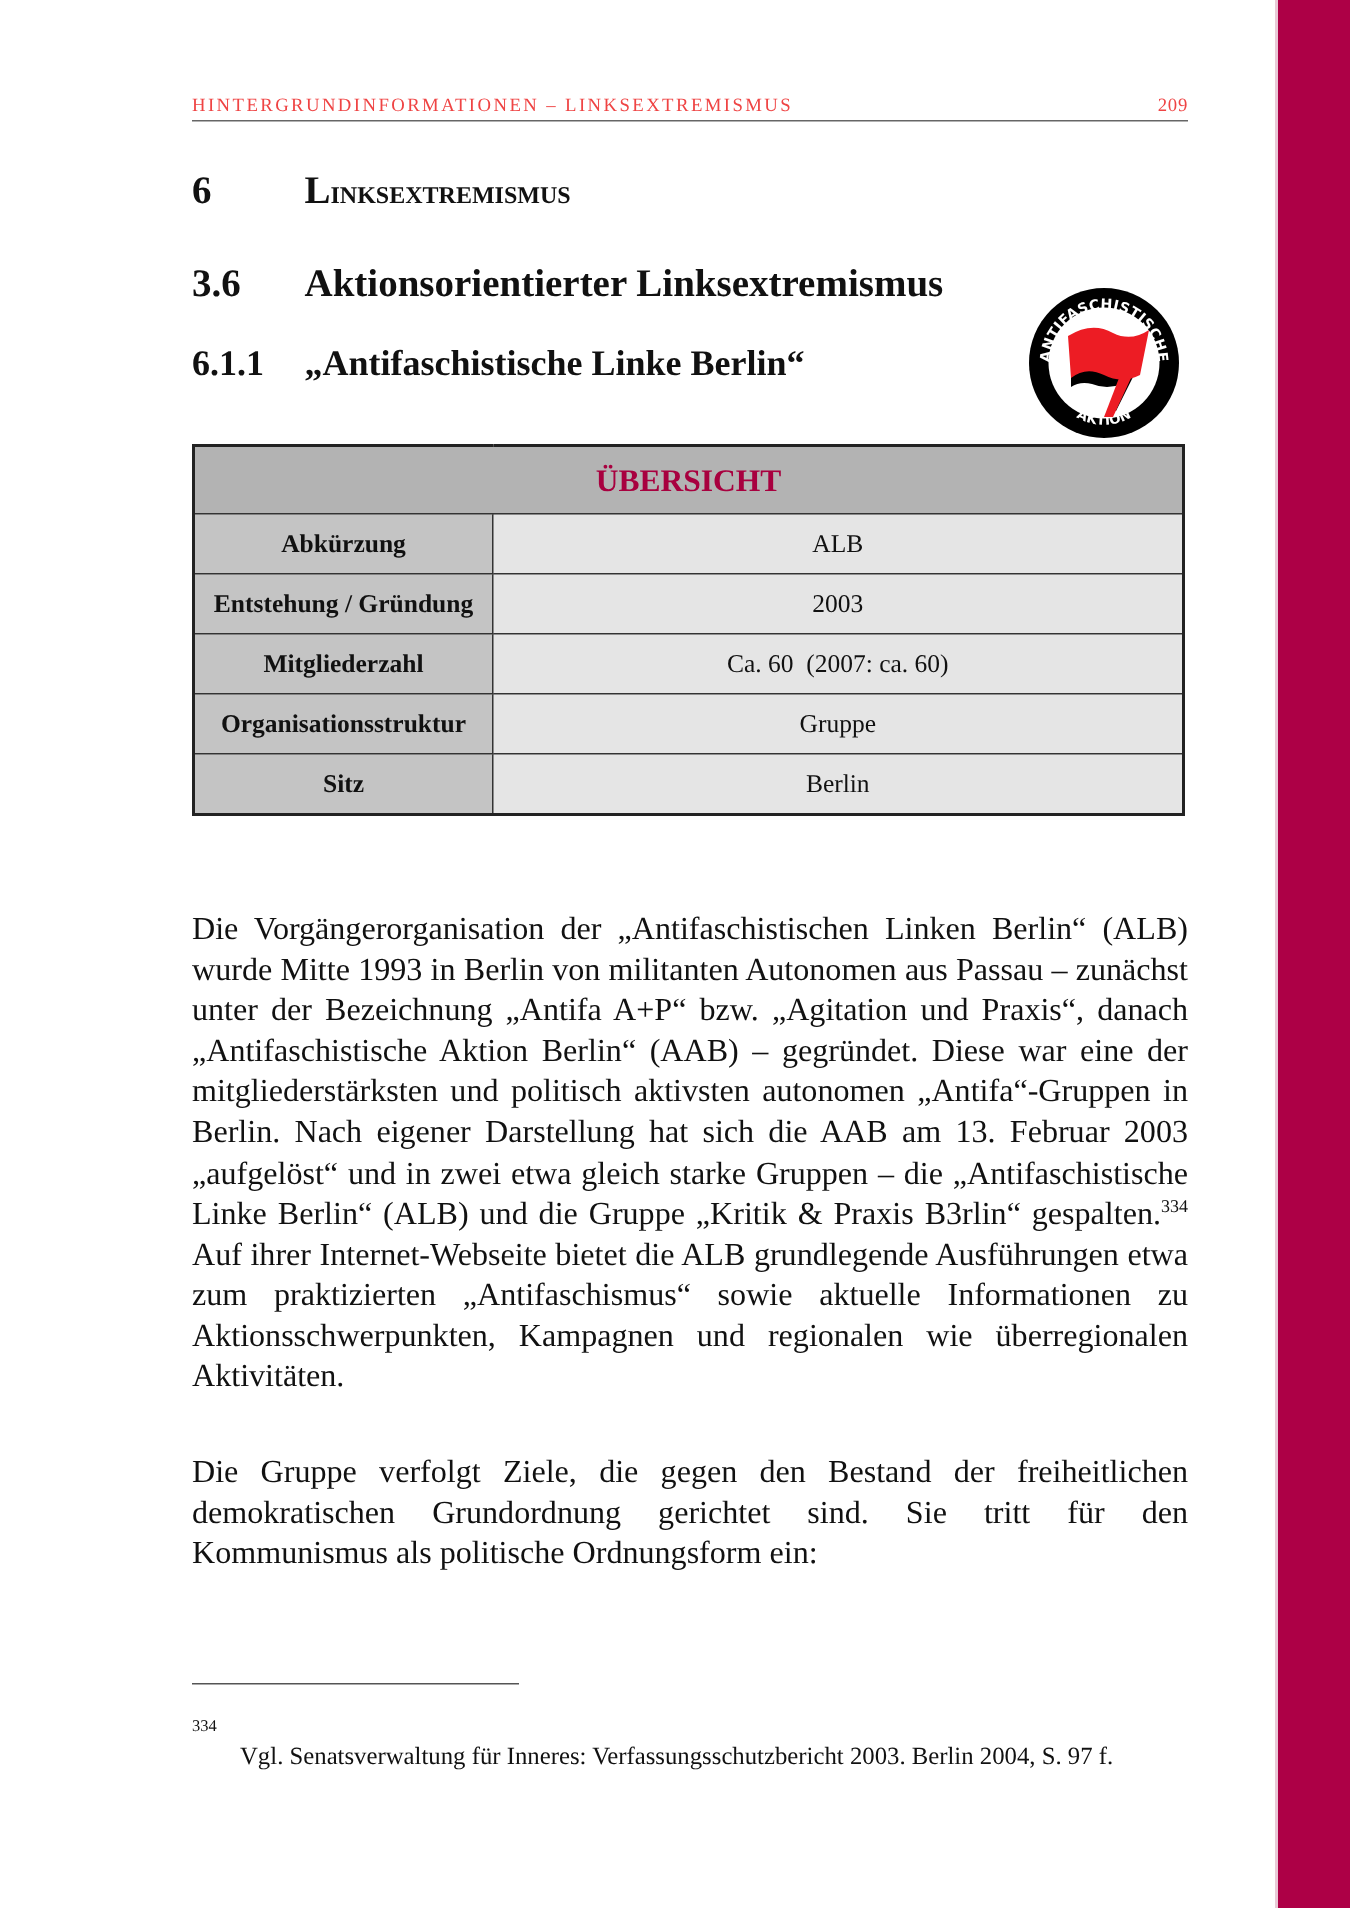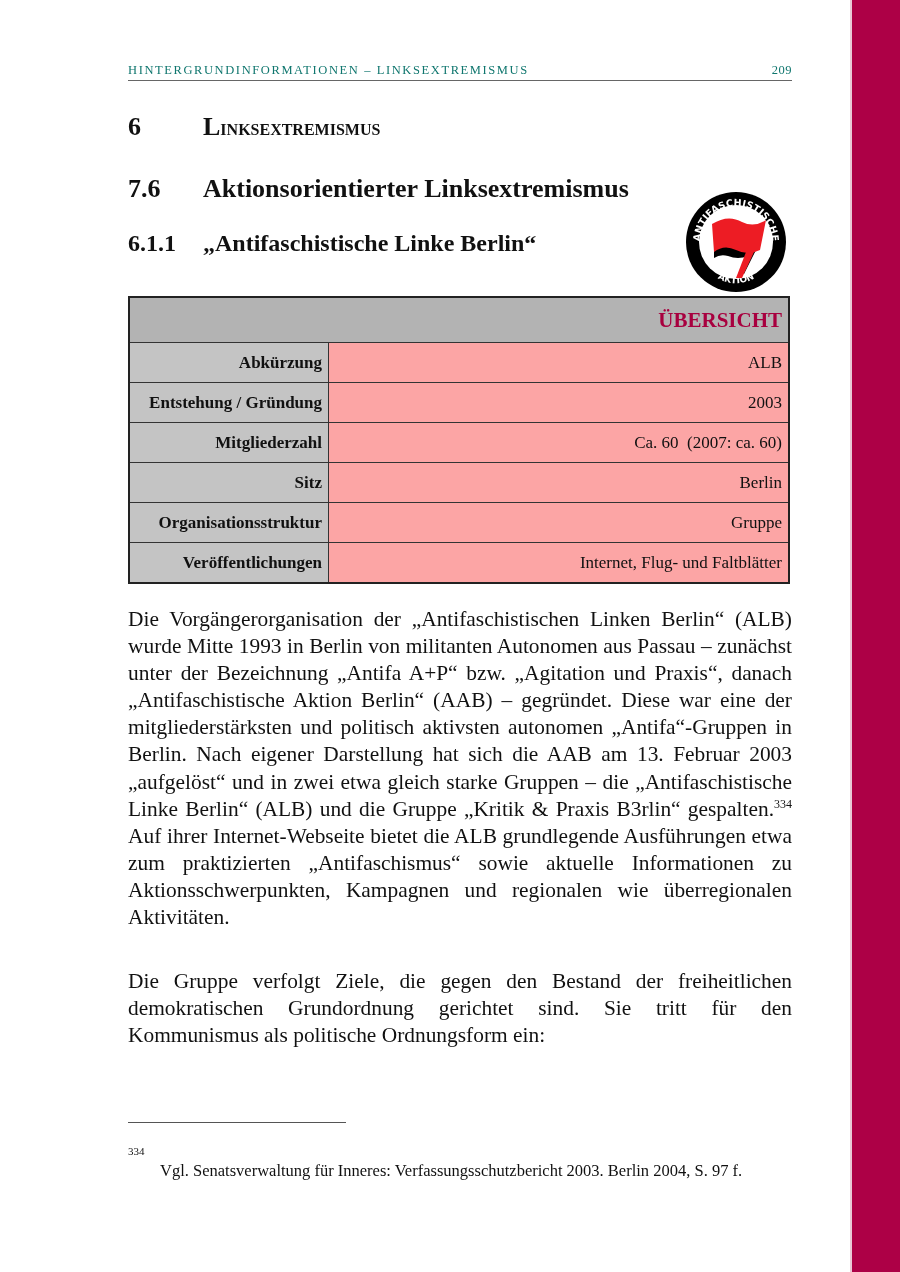--- a/index.html
+++ b/index.html
@@ -1,41 +1,41 @@
 <!DOCTYPE html>
 <html><head>
 <meta charset="utf-8">
 <style>
   html, body { margin:0; padding:0; }
   body { width:900px; height:1272px; background:#ffffff; position:relative; overflow:hidden;
          font-family:"Liberation Serif", serif; color:#111; }
   .sidebar { position:absolute; left:852px; top:0; width:48px; height:1272px; background:#ad0046; }
   .sidebar-edge { position:absolute; left:850px; top:0; width:2px; height:1272px; background:#e9c9d6; }
   .running-head { position:absolute; left:128px; top:62px; width:664px; height:18px;
-                  border-bottom:1px solid #666; font-size:12.5px; letter-spacing:1.6px; color:#0f766e; }
+                  border-bottom:1px solid #666; font-size:12.5px; letter-spacing:1.6px; color:#ef4444; }
   .running-head .title { position:absolute; left:0; top:1px; }
   .running-head .page { position:absolute; right:0; top:1px; letter-spacing:0.5px; }
   .h1 { position:absolute; left:128px; top:112px; font-size:26px; font-weight:bold; }
   .h1 .num { position:absolute; left:0; top:0; }
   .h1 .txt { position:absolute; left:75px; top:0; white-space:nowrap; }
   .h1 .big { font-size:26px; }
   .h1 .small { font-size:16px; }
   .h2 { position:absolute; left:128px; top:174px; font-size:26px; font-weight:bold; white-space:nowrap; }
   .h2 .num { position:absolute; left:0; }
   .h2 .txt { position:absolute; left:75px;text-align:center; }
   .h3 { position:absolute; left:128px; top:230px; font-size:24px; font-weight:bold; white-space:nowrap; }
   .h3 .num { position:absolute; left:0;font-family:Liberation Serif, serif; }
   .h3 .txt { position:absolute; left:75px; }
   .logo { position:absolute; left:684px; top:190px; width:104px; height:104px; }
   table.overview { position:absolute; left:128px; top:296px; width:662px; border-collapse:collapse;
                    border:2px solid #222; font-size:17px; }
-  table.overview td, table.overview th { border:1px solid #333; padding:0 6px; height:39px; text-align:right; }
+  table.overview td, table.overview th { border:1px solid #333; padding:0 6px; height:39px; text-align:center; }
   table.overview th.head { background:#b3b3b3; color:#a8003f; font-size:21px; height:44px; font-weight:bold; }
   table.overview td.label { background:#c4c4c4; font-weight:bold; width:186px; white-space:nowrap;margin-top:36px; }
-  table.overview td.value { background:#fca5a5; }
+  table.overview td.value { background:#e5e5e5; }
   .para { position:absolute; left:128px; width:664px; font-size:21.4px; line-height:27.1px; text-align:justify; }
   .para sup { font-size:12px; line-height:0; }
   .fn-rule { position:absolute; left:128px; top:1122px; width:218px; height:1px; background:#555; }
   .footnote { position:absolute; left:128px; top:1140px; width:664px; font-size:16.5px; line-height:22px; }
   .footnote .fnnum { position:absolute; left:0; top:0; font-size:11px; }
   .footnote .fntext { margin-left:32px; text-align:justify; display:block;margin-top:20px; }
 </style>
 </head>
 <body>
 
@@ -46,21 +46,21 @@
   <span class="title">HINTERGRUNDINFORMATIONEN – LINKSEXTREMISMUS</span>
   <span class="page">209</span>
 </div>
 
 <div class="h1">
   <span class="num">6</span>
   <span class="txt"><span class="big">L</span><span class="small">INKSEXTREMISMUS</span></span>
 </div>
 
 <div class="h2">
-  <span class="num">7.6</span>
+  <span class="num">3.6</span>
   <span class="txt">Aktionsorientierter Linksextremismus</span>
 </div>
 
 <div class="h3">
   <span class="num">6.1.1</span>
   <span class="txt">„Antifaschistische Linke Berlin“</span>
 </div>
 
 <div class="logo">
   <svg width="104" height="104" viewBox="0 0 104 104">
@@ -93,30 +93,26 @@
   </tr>
   <tr>
     <td class="label">Entstehung / Gründung</td>
     <td class="value">2003</td>
   </tr>
   <tr>
     <td class="label">Mitgliederzahl</td>
     <td class="value" style="white-space:pre">Ca. 60  (2007: ca. 60)</td>
   </tr>
   <tr>
-    <td class="label">Sitz</td>
-    <td class="value">Berlin</td>
-  </tr>
-  <tr>
     <td class="label">Organisationsstruktur</td>
     <td class="value">Gruppe</td>
   </tr>
   <tr>
-    <td class="label">Veröffentlichungen</td>
-    <td class="value">Internet, Flug- und Faltblätter</td>
+    <td class="label">Sitz</td>
+    <td class="value">Berlin</td>
   </tr>
 </tbody>
   </table>
 
 <div class="para" style="top:606px;"><span>Die Vorgängerorganisation der „Antifaschistischen Linken Berlin“ (ALB) wurde Mitte 1993 in Berlin von militanten Autonomen aus Passau – zunächst unter der Bezeichnung „Antifa A+P“ bzw. „Agitation und Praxis“, danach „Antifaschistische Aktion Berlin“ (AAB) – gegrün­det. Diese war eine der mitgliederstärksten und politisch aktivsten autonomen „Antifa“-Gruppen in Berlin. Nach eigener Darstellung hat sich die AAB am 13. Februar 2003 „aufgelöst“ und in zwei etwa gleich starke Gruppen – die „Antifaschistische Linke Berlin“ (ALB) und die Gruppe „Kritik &amp; Praxis B3rlin“ gespalten.</span><sup>334</sup><span> Auf ihrer Internet-Webseite bietet die ALB grundlegende Ausführungen etwa zum praktizierten „Antifaschismus“ sowie aktuelle Informationen zu Aktionsschwerpunkten, Kampagnen und regionalen wie überregionalen Aktivitäten.</span></div>
 
 <div class="para" style="top:968px;">Die Gruppe verfolgt Ziele, die gegen den Bestand der freiheitlichen demokratischen Grundordnung gerichtet sind. Sie tritt für den Kommunismus als politische Ordnungsform ein:</div>
 
 <div class="fn-rule"></div>
 <div class="footnote">

